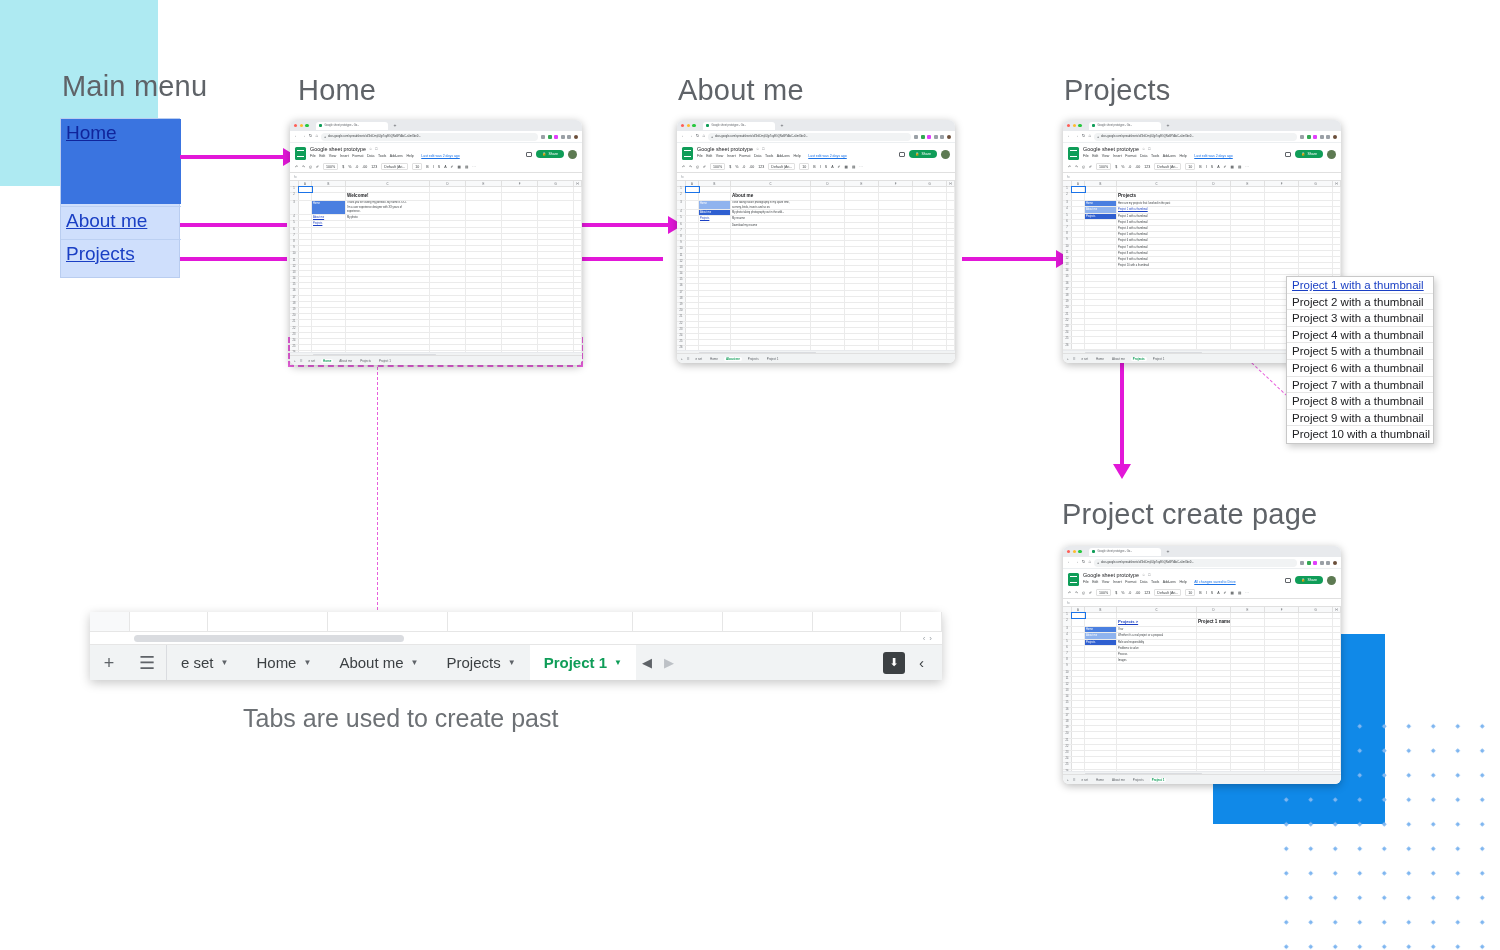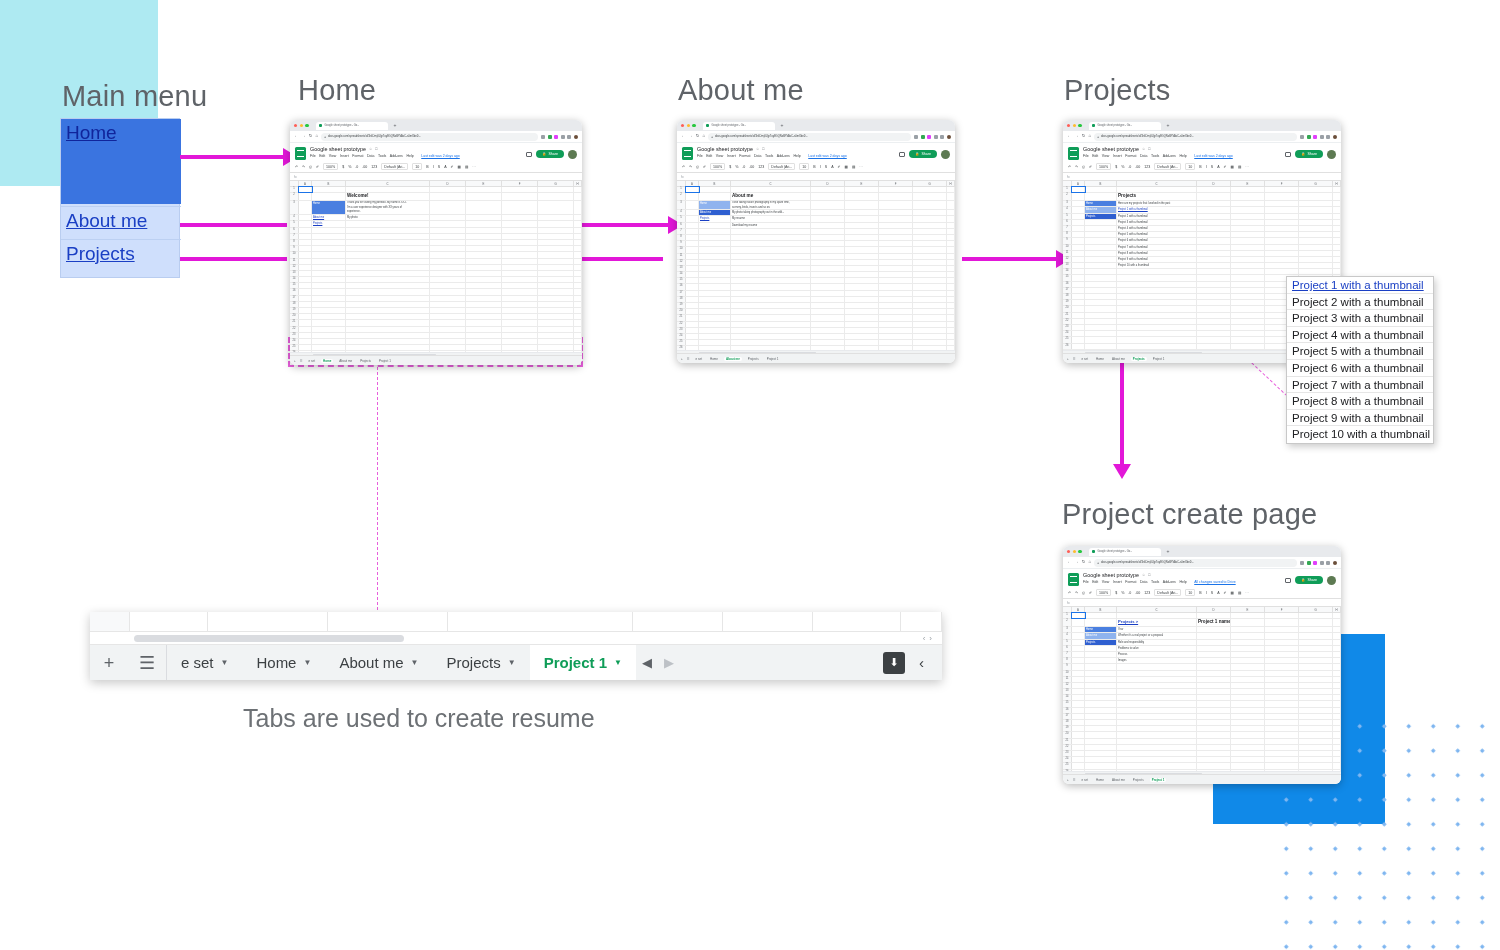--- a/index.html
+++ b/index.html
@@ -19,21 +19,21 @@
     left:1272px; top:712px; width:228px; height:238px;
     background-image:radial-gradient(#7fb6f0 1.9px, transparent 2.1px);
     background-size:24.5px 24.5px; background-position:2px 2px;
   }
 
   
   .heading {
     font-size:29px; color:#5f6368; font-weight:400;
     letter-spacing:0.2px; white-space:nowrap;
   }
-  #h-main  { left:62px;   top:80px; }
+  #h-main  { left:62px;   top:70px; }
   #h-home  { left:298px;  top:74px; }
   #h-about { left:678px;  top:74px; }
   #h-proj  { left:1064px; top:74px; }
   #h-detail{ left:1062px; top:498px; }
   #caption-tabs { left:243px; top:704px; font-size:25px; color:#6d7175; white-space:nowrap; }
 
   
   #main-menu {
     left:60px; top:118px; width:120px; height:160px;
     background:#cfdffc; border:1px solid #b9cdf0;
@@ -243,21 +243,21 @@
 
 <div class="abs" id="deco-cyan"></div>
 <div class="abs" id="deco-blue"></div>
 <div class="abs" id="deco-dots"></div>
 
 <div class="abs heading" id="h-main">Main menu</div>
 <div class="abs heading" id="h-home">Home</div>
 <div class="abs heading" id="h-about">About me</div>
 <div class="abs heading" id="h-proj">Projects</div>
 <div class="abs heading" id="h-detail">Project create page</div>
-<div class="abs" id="caption-tabs">Tabs are used to create resume</div>
+<div class="abs" id="caption-tabs">Tabs are used to create past</div>
 
 <div class="abs" id="main-menu">
   <div class="mm-home">
     <span class="mm-link on-dark">Home</span>
   </div>
   <div class="mm-row mm-about">
     <span class="mm-link">About me</span>
   </div>
   <div class="mm-row mm-projects">
     <span class="mm-link">Projects</span>

